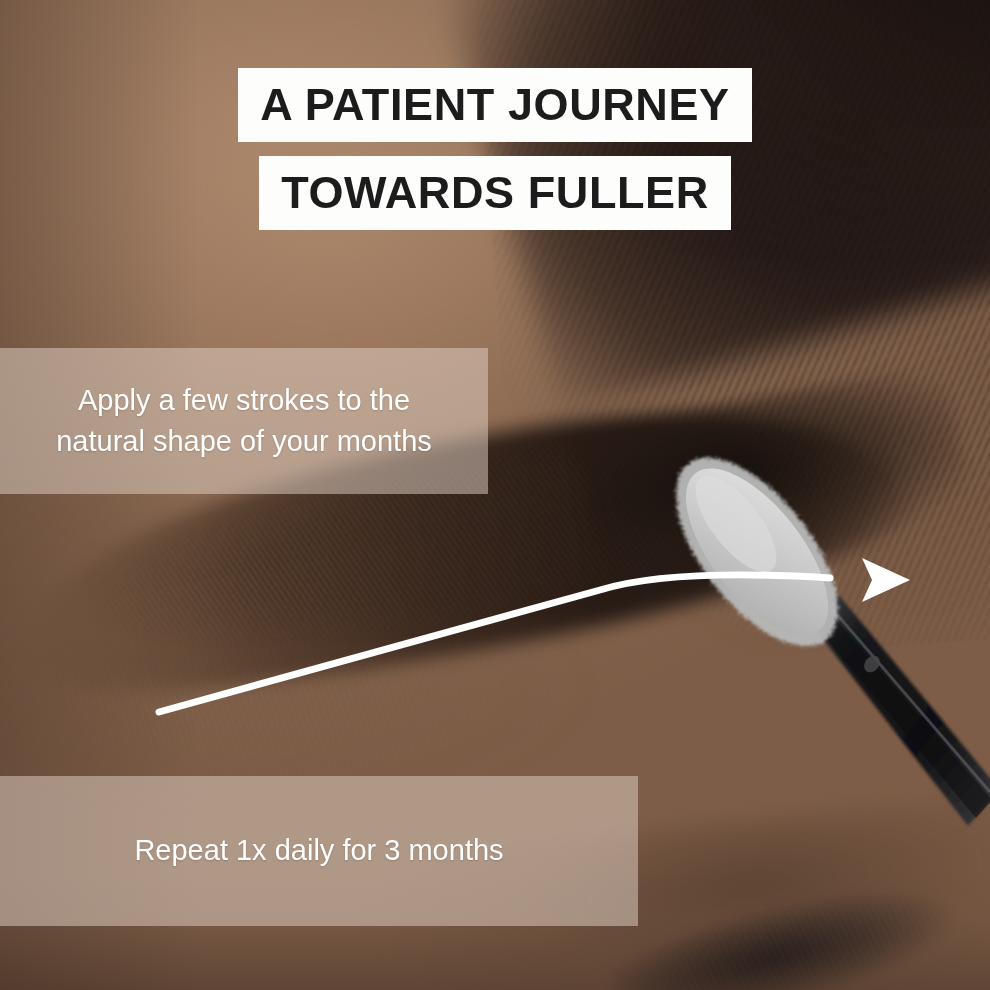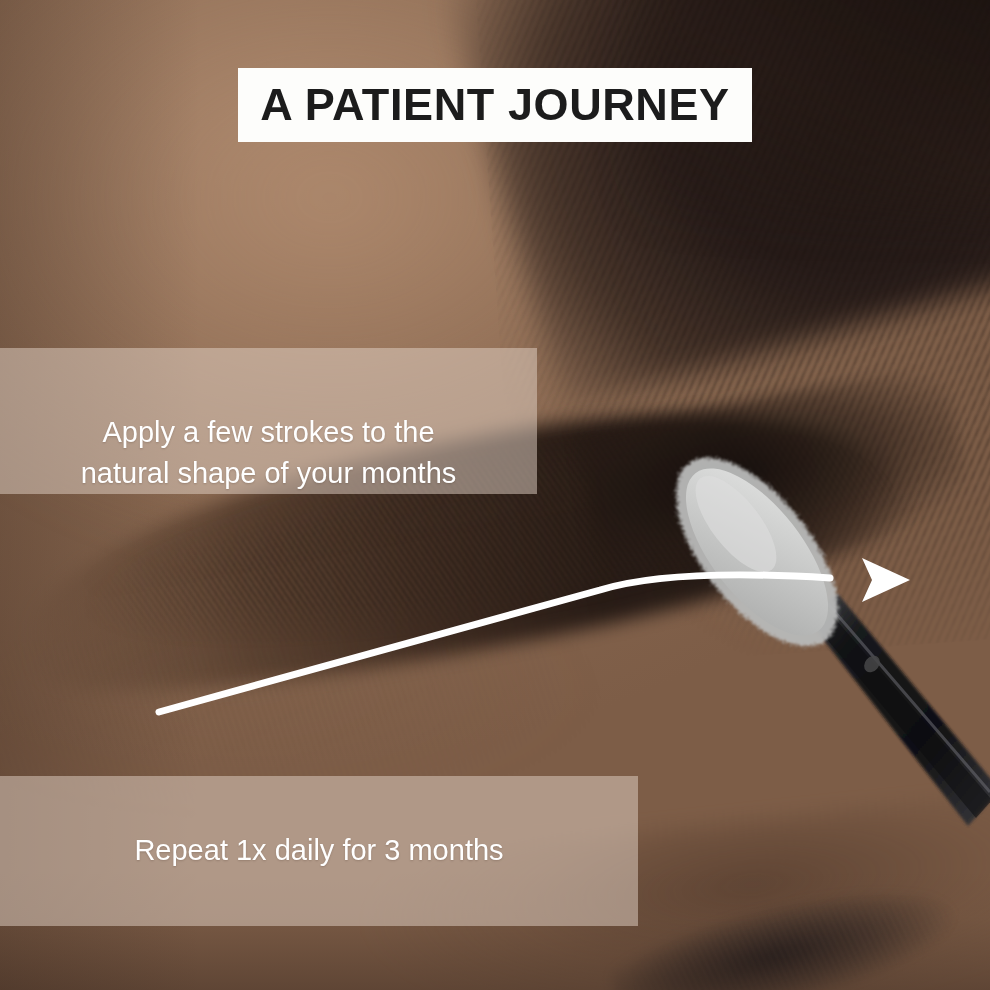--- a/index.html
+++ b/index.html
@@ -233,23 +233,22 @@
     text-align: center;
     display: flex;
     flex-direction: column;
     justify-content: center;
     padding: 0 18px;
     box-sizing: border-box;
     text-shadow: 0 1px 2px rgba(60,40,30,0.22);
   }
   #caption-top {
     top: 348px;
-    width: 537px;
+    width: 488px;
     height: 146px;
-    justify-content: flex-end;
   }
   #caption-bottom {
     top: 776px;
     width: 638px;
     height: 150px;
   }
   .caption .line { display: block; }
 </style>
 </head>
 <body>
@@ -315,20 +314,21 @@
     </g>
   </svg>
 
   <svg class="arrow-svg" viewBox="0 0 990 990">
     <path d="M159,712 L600,590 Q672,568 830,578" fill="none" stroke="#ffffff" stroke-width="7" stroke-linecap="round" stroke-linejoin="round"></path>
     <polygon points="910,580 862,558 872,580 862,602" fill="#ffffff"></polygon>
   </svg>
 
   <div class="headline">
     <div class="band">A PATIENT JOURNEY</div>
+    <div class="band">TOWARDS FULLER</div>
   </div>
 
   <div class="caption" id="caption-top">
     <span class="line">Apply a few strokes to the</span>
     <span class="line">natural shape of your months</span>
   </div>
 
   <div class="caption" id="caption-bottom">
     <span class="line">Repeat 1x daily for 3 months</span>
   </div>

